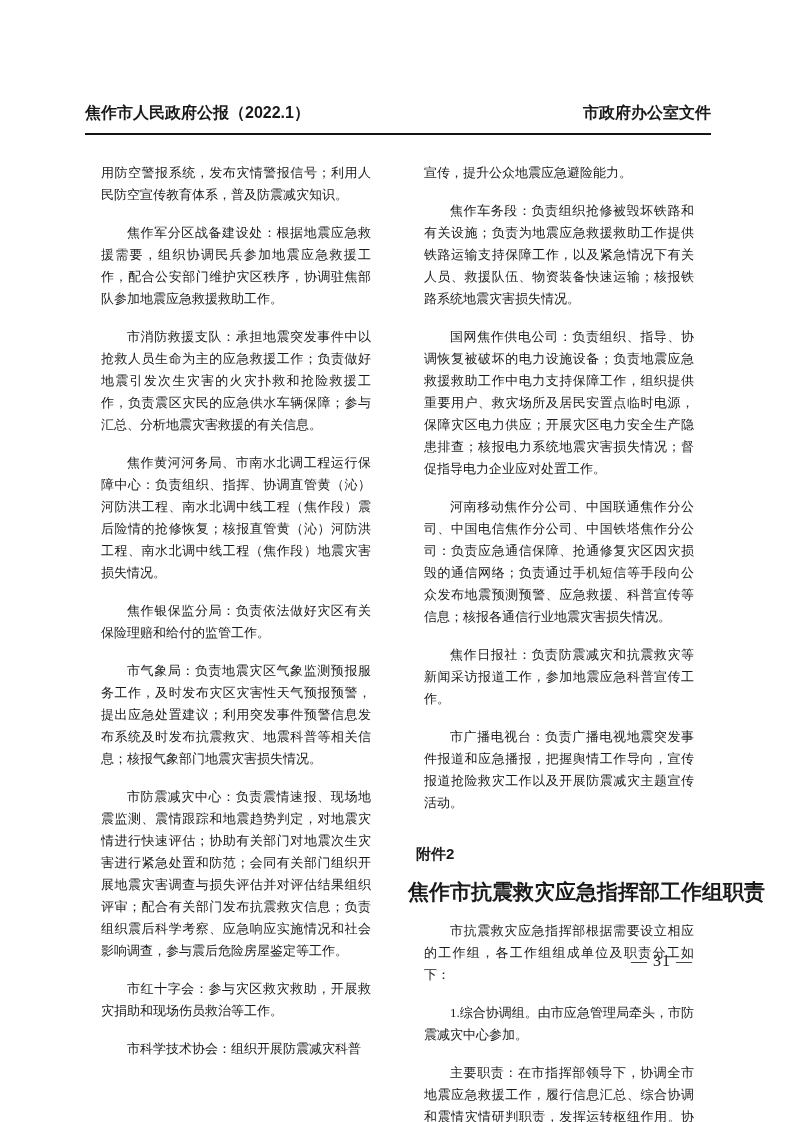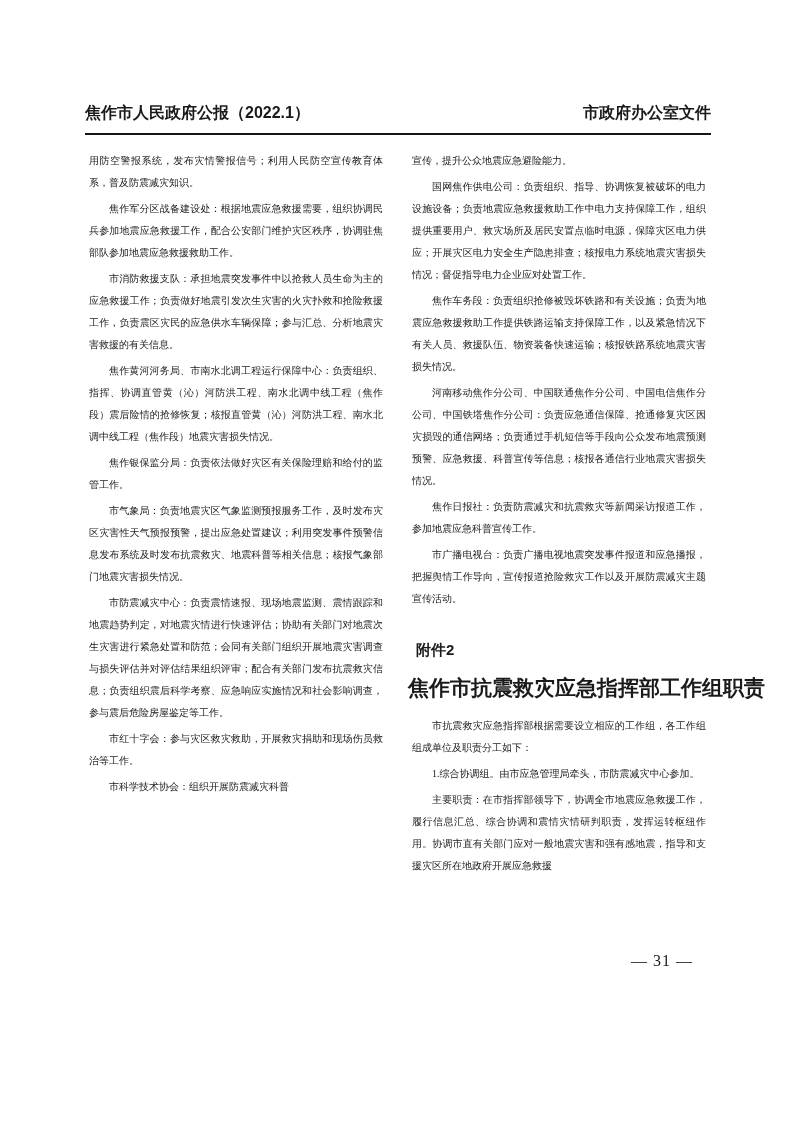--- a/index.html
+++ b/index.html
@@ -34,22 +34,22 @@
   .columns {
     display: flex;
     gap: 21px;
     margin-top: 11px;
   }
   .col {
     width: 302px;
     flex: 0 0 302px;
   }
   .para {
-    margin: 4px;
-    font-size: 10px;
+    margin: 16px;
+    font-size: 13px;
     line-height: 22px;
     text-align: justify;
     text-justify: inter-character;
     text-indent: 2em;
   }
   .para.noindent {
     text-indent: 0;
   }
   .attachment-label {
     margin: 8px;
@@ -98,22 +98,22 @@
       <p class="para">焦作黄河河务局、市南水北调工程运行保障中心：负责组织、指挥、协调直管黄（沁）河防洪工程、南水北调中线工程（焦作段）震后险情的抢修恢复；核报直管黄（沁）河防洪工程、南水北调中线工程（焦作段）地震灾害损失情况。</p>
       <p class="para">焦作银保监分局：负责依法做好灾区有关保险理赔和给付的监管工作。</p>
       <p class="para">市气象局：负责地震灾区气象监测预报服务工作，及时发布灾区灾害性天气预报预警，提出应急处置建议；利用突发事件预警信息发布系统及时发布抗震救灾、地震科普等相关信息；核报气象部门地震灾害损失情况。</p>
       <p class="para">市防震减灾中心：负责震情速报、现场地震监测、震情跟踪和地震趋势判定，对地震灾情进行快速评估；协助有关部门对地震次生灾害进行紧急处置和防范；会同有关部门组织开展地震灾害调查与损失评估并对评估结果组织评审；配合有关部门发布抗震救灾信息；负责组织震后科学考察、应急响应实施情况和社会影响调查，参与震后危险房屋鉴定等工作。</p>
       <p class="para">市红十字会：参与灾区救灾救助，开展救灾捐助和现场伤员救治等工作。</p>
       <p class="para">市科学技术协会：组织开展防震减灾科普</p>
     </div>
 
     <div class="col">
       <p class="para noindent">宣传，提升公众地震应急避险能力。</p>
+      <p class="para">焦作车务段：负责组织抢修被毁坏铁路和有关设施；负责为地震应急救援救助工作提供铁路运输支持保障工作，以及紧急情况下有关人员、救援队伍、物资装备快速运输；核报铁路系统地震灾害损失情况。</p>
       <p class="para">国网焦作供电公司：负责组织、指导、协调恢复被破坏的电力设施设备；负责地震应急救援救助工作中电力支持保障工作，组织提供重要用户、救灾场所及居民安置点临时电源，保障灾区电力供应；开展灾区电力安全生产隐患排查；核报电力系统地震灾害损失情况；督促指导电力企业应对处置工作。</p>
-      <p class="para">焦作车务段：负责组织抢修被毁坏铁路和有关设施；负责为地震应急救援救助工作提供铁路运输支持保障工作，以及紧急情况下有关人员、救援队伍、物资装备快速运输；核报铁路系统地震灾害损失情况。</p>
       <p class="para">河南移动焦作分公司、中国联通焦作分公司、中国电信焦作分公司、中国铁塔焦作分公司：负责应急通信保障、抢通修复灾区因灾损毁的通信网络；负责通过手机短信等手段向公众发布地震预测预警、应急救援、科普宣传等信息；核报各通信行业地震灾害损失情况。</p>
       <p class="para">焦作日报社：负责防震减灾和抗震救灾等新闻采访报道工作，参加地震应急科普宣传工作。</p>
       <p class="para">市广播电视台：负责广播电视地震突发事件报道和应急播报，把握舆情工作导向，宣传报道抢险救灾工作以及开展防震减灾主题宣传活动。</p>
 
       <p class="attachment-label">附件2</p>
       <h1 class="attachment-title">焦作市抗震救灾应急指挥部工作组职责</h1>
 
       <p class="para">市抗震救灾应急指挥部根据需要设立相应的工作组，各工作组组成单位及职责分工如下：</p>
       <p class="para">1.综合协调组。由市应急管理局牵头，市防震减灾中心参加。</p>
       <p class="para">主要职责：在市指挥部领导下，协调全市地震应急救援工作，履行信息汇总、综合协调和震情灾情研判职责，发挥运转枢纽作用。协调市直有关部门应对一般地震灾害和强有感地震，指导和支援灾区所在地政府开展应急救援</p>

